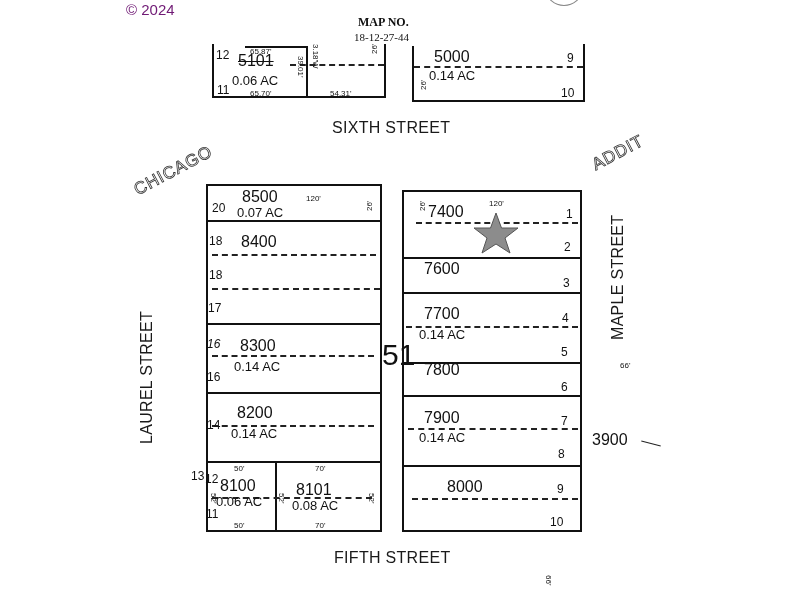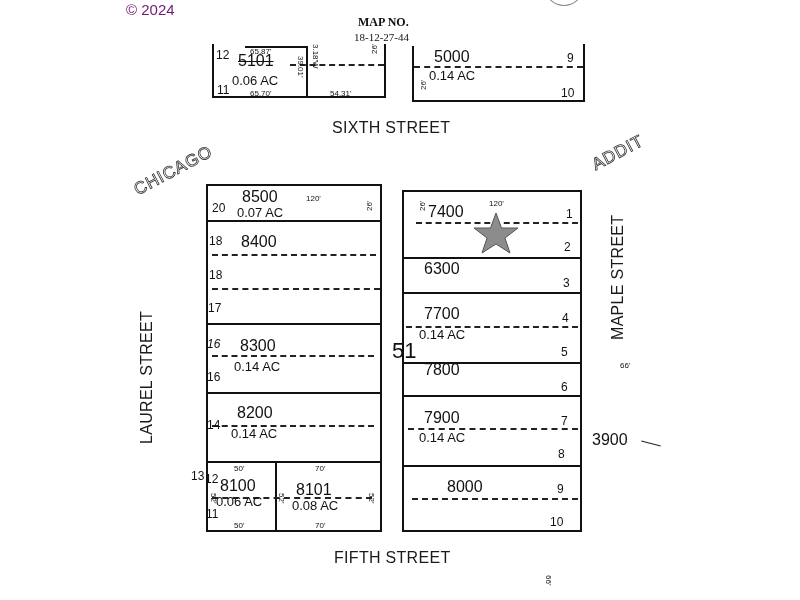--- a/index.html
+++ b/index.html
@@ -16,21 +16,21 @@
     .street { font-size: 16px; letter-spacing: 0.3px; color: #1a1a1a; }
     .outline { font-size: 17px; color: #ffffff; -webkit-text-stroke: 0.8px #333; letter-spacing: 1px; }
     .block { position: absolute; border: 2px solid #111; box-sizing: border-box; }
     .hline { position: absolute; height: 0; border-top: 2px solid #111; }
     .vline { position: absolute; width: 0; border-left: 2px solid #111; }
     .dash { position: absolute; height: 0; border-top: 2px dashed #222; }
     .parcel { font-size: 16px; text-align: right; }
     .acre { font-size: 13px; }
     .lot { font-size: 12px; }
     .dim { font-size: 8px; }
-    .big51 { font-size: 22px; left: 392px; top: 338px; }
+    .big51 { font-size: 30px; left: 382px; top: 338px; }
     .rot-90 { transform: rotate(-90deg); transform-origin: left top; }
     .rot90 { transform: rotate(90deg); transform-origin: left top; }
   </style>
 </head>
 <body>
 
 <div class="abs copyright">© 2024</div>
 <div class="abs circle-mark"></div>
 <div class="abs map-no">MAP NO.</div>
 <div class="abs map-id">18-12-27-44</div>
@@ -136,21 +136,21 @@
 
 <div class="abs dim rot-90" style="left:418px; top:211px;">26'</div>
 <div class="abs parcel" style="left:428px; top:203px;">7400</div>
 <div class="abs dim" style="left:489px; top:199px;">120'</div>
 <div class="abs lot" style="left:566px; top:207px;">1</div>
 <div class="abs lot" style="left:564px; top:240px;">2</div>
 <svg class="abs" style="left:472px; top:211px;" width="48" height="44" viewBox="0 0 48 44">
   <polygon points="24,2 29.5,17 46,17 33,27 38,42 24,33 10,42 15,27 2,17 18.5,17" fill="#8c8c8c" stroke="#555" stroke-width="1"></polygon>
 </svg>
 
-<div class="abs parcel" style="left:424px; top:260px;">6300</div>
+<div class="abs parcel" style="left:424px; top:260px;">7600</div>
 <div class="abs lot" style="left:563px; top:276px;">3</div>
 
 <div class="abs parcel" style="left:424px; top:305px;">7700</div>
 <div class="abs acre" style="left:419px; top:327px;">0.14 AC</div>
 <div class="abs lot" style="left:562px; top:311px;">4</div>
 <div class="abs lot" style="left:561px; top:345px;">5</div>
 
 <div class="abs parcel" style="left:424px; top:361px;">7800</div>
 <div class="abs lot" style="left:561px; top:380px;">6</div>
 

